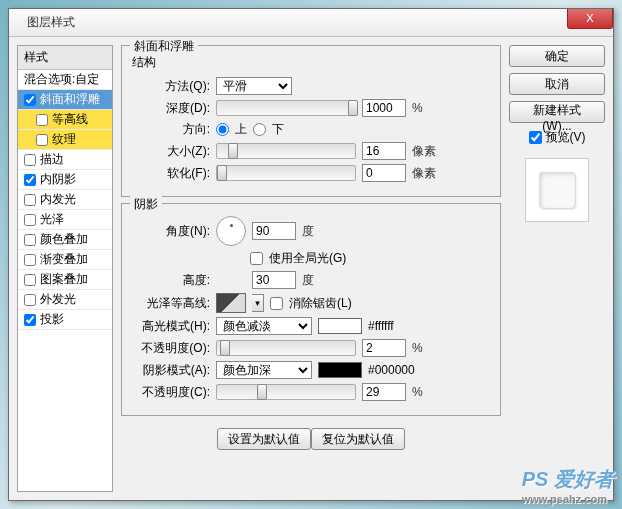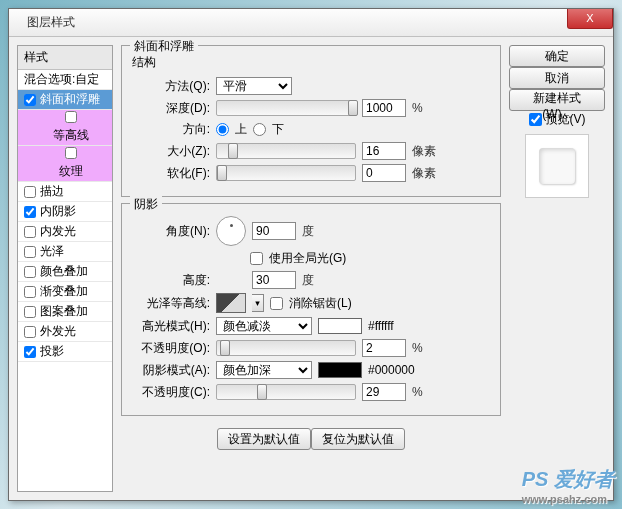--- a/index.html
+++ b/index.html
@@ -6,39 +6,39 @@
 body { font-family: "Microsoft YaHei", Tahoma, sans-serif; font-size: 12px; background: linear-gradient(135deg, #7ab5c5, #d8e8ee, #8ac0d0); width: 622px; height: 509px; position: relative; }
 .dialog { position: absolute; top: 8px; left: 8px; width: 606px; height: 493px; background: #f0f0f0; border: 1px solid #6a6a6a; box-shadow: 2px 2px 6px rgba(0,0,0,0.3); }
 .titlebar { height: 28px; background: linear-gradient(#fdfdfd, #ebebeb); border-bottom: 1px solid #c0c0c0; display: flex; align-items: center; padding: 0 18px; position: relative; }
 .titlebar .title { font-size: 12px; color: #333; }
 .titlebar .close { position: absolute; right: 0; top: 0; width: 46px; height: 20px; background: linear-gradient(#e07070, #c83030); border: 1px solid #a02020; border-top: none; border-radius: 0 0 3px 3px; color: #fff; text-align: center; line-height: 18px; font-size: 11px; }
 .content { display: flex; height: calc(100% - 28px); padding: 8px; gap: 8px; }
 .sidebar { width: 96px; border: 1px solid #a0a0a0; background: #fff; }
 .sidebar .hdr { background: #e8e8e8; padding: 3px 6px; border-bottom: 1px solid #c0c0c0; }
 .sidebar .item { padding: 1px 6px; border-bottom: 1px solid #e8e8e8; display: flex; align-items: center; gap: 4px; }
 .sidebar .item.sel-blue { background: #5b9bd5; color: #fff; }
-.sidebar .item.sel-light { background: #f0abfc; flex-direction: column; }
+.sidebar .item.sel-light { background: #fde047; }
 .sidebar .sub { padding-left: 18px; }
 .sidebar input[type=checkbox] { width: 12px; height: 12px; }
 .main { flex: 1; display: flex; flex-direction: column; gap: 6px; }
 .fieldset { border: 1px solid #a0a0a0; padding: 8px 10px 10px; position: relative; }
 .fieldset .legend { position: absolute; top: -8px; left: 8px; background: #f0f0f0; padding: 0 4px; font-size: 12px; }
 .inner-legend { font-size: 12px; margin-bottom: 6px; }
 .row { display: flex; align-items: center; margin: 4px 0; gap: 6px; }
 .row .lbl { width: 78px; text-align: right; }
 select, input[type=text].combo { width: 76px; height: 18px; border: 1px solid #888; background: #fff; padding: 0 2px; font-size: 12px; }
 .slider { flex: 0 0 140px; height: 16px; position: relative; background: linear-gradient(#e0e0e0,#f8f8f8); border: 1px solid #aaa; border-radius: 2px; }
 .slider .thumb { position: absolute; top: -1px; width: 10px; height: 16px; background: linear-gradient(#fafafa,#d0d0d0); border: 1px solid #888; border-radius: 2px; }
 .numbox { width: 44px; height: 18px; border: 1px solid #888; background: #fff; text-align: left; padding: 0 3px; font-size: 12px; }
 .unit { color: #333; }
 .swatch { width: 44px; height: 16px; border: 1px solid #666; }
 .white { background: #fff; }
 .black { background: #000; }
 .btn { height: 22px; border: 1px solid #888; background: linear-gradient(#fcfcfc,#e0e0e0); border-radius: 3px; font-size: 12px; padding: 0 10px; }
-.rightcol { width: 96px; display: flex; flex-direction: column; align-items: stretch; }
+.rightcol { width: 96px; display: flex; flex-direction: column; gap: 6px; align-items: stretch; }
 .rightcol .btn { width: 96px; }
 .preview { width: 64px; height: 64px; background: #fff; border: 1px solid #ccc; margin: 6px auto; display: flex; align-items: center; justify-content: center; }
 .preview .inner { width: 36px; height: 36px; background: #f8f8f8; border-radius: 4px; box-shadow: inset 2px 2px 4px rgba(0,0,0,0.15), 1px 1px 2px rgba(0,0,0,0.2); }
 .dial { width: 30px; height: 30px; border: 1px solid #999; border-radius: 50%; background: #fff; position: relative; }
 .dial .dot { position: absolute; width: 3px; height: 3px; background: #555; border-radius: 50%; top: 7px; left: 13px; }
 .contour { width: 30px; height: 20px; border: 1px solid #666; background: linear-gradient(135deg, #444 49%, #ddd 50%); display: inline-block; vertical-align: middle; }
 .dropdown-arrow { display:inline-block; width:12px; height:18px; border:1px solid #888; border-left:none; background:linear-gradient(#fafafa,#ddd); text-align:center; line-height:16px; font-size:9px; vertical-align: middle;}
 .btns-bottom { display: flex; justify-content: center; margin-top: 6px; }
 .watermark { position: absolute; right: 8px; bottom: 4px; font-size: 20px; font-style: italic; color: #6aa9d8; font-weight: bold; text-shadow: 1px 1px 1px #fff; }
 .watermark small { font-size: 11px; color: #888; font-style: normal; display:block; }

